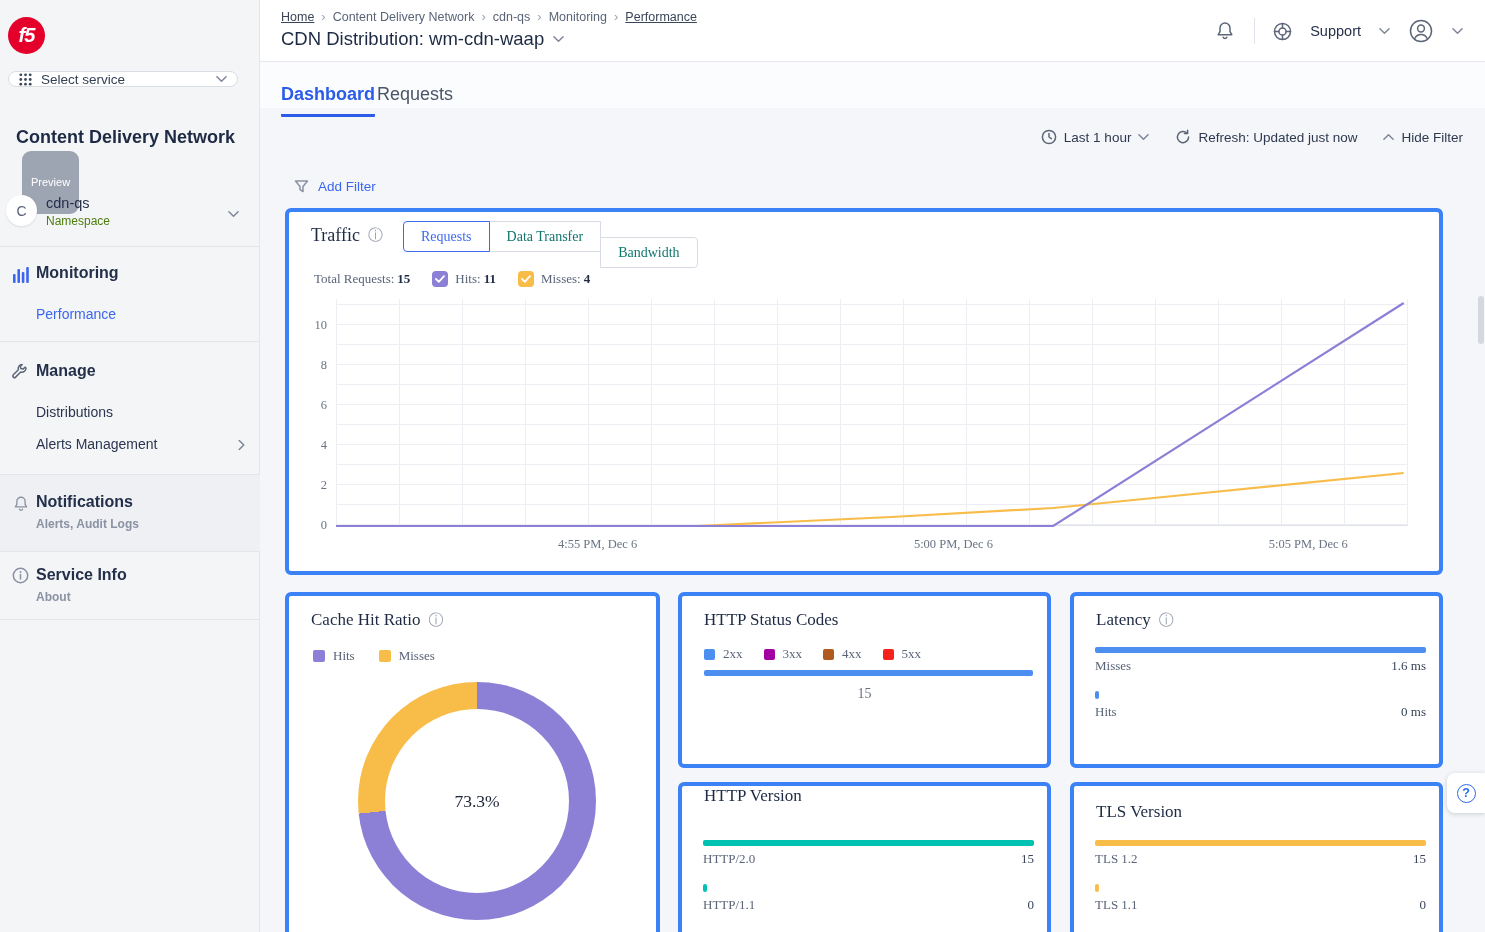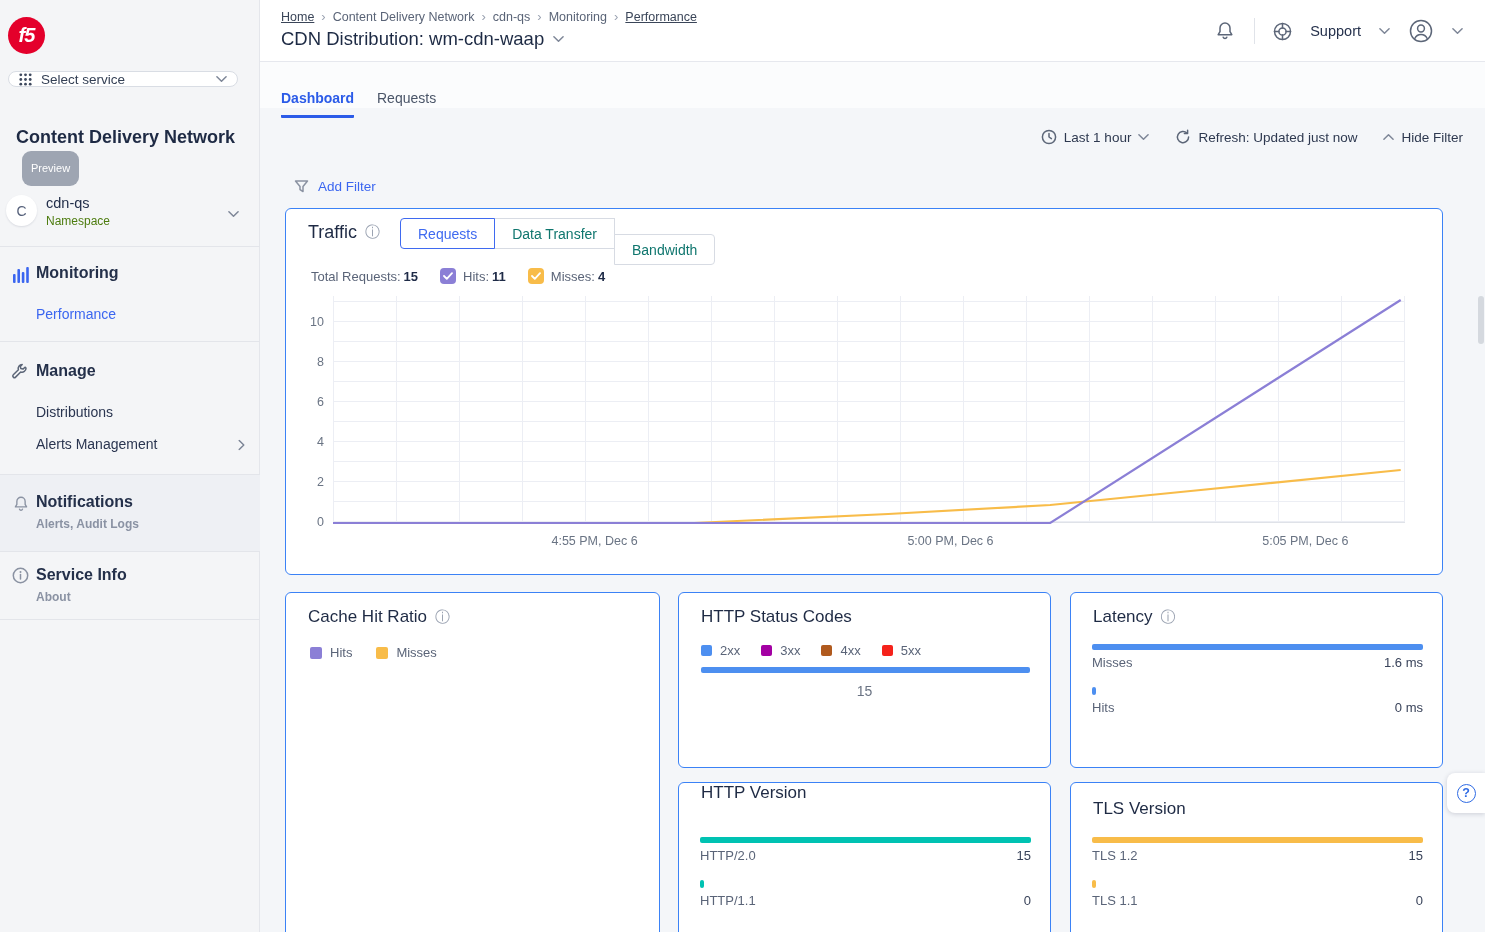--- a/index.html
+++ b/index.html
@@ -6,21 +6,21 @@
   html,body { width:1485px; height:932px; overflow:hidden; }
   body { font-family:"Liberation Sans", sans-serif; background:#f4f6f9; color:#1e2a44; }
   .root { position:relative; width:1485px; height:932px; overflow:hidden; background:#f4f6f9; }
 
   
   .sidebar { position:absolute; left:0; top:0; width:260px; height:932px; background:#f4f5f7; border-right:1px solid #e4e6eb; }
   .logo { position:absolute; left:8px; top:17px; width:37px; height:37px; border-radius:50%; background:#e4002b; color:#fff; display:flex; align-items:center; justify-content:center; font-size:20px; font-weight:bold; font-style:italic; letter-spacing:-1px; }
   .select-service { position:absolute; left:8px; top:71px; width:230px; height:16px; background:#fff; border:1px solid #d9dde4; border-radius:8px; display:flex; align-items:center; padding:0 10px; gap:9px; cursor:pointer; }
   .select-service .lbl { font-size:13.5px; color:#333f54; flex:1; }
   .product-title { position:absolute; left:16px; top:124px; width:236px; font-size:18px; line-height:27px; font-weight:bold; color:#1e2a44; }
-  .badge { display:inline-block; background:#9ea5b2; color:#fff; font-size:11px; font-weight:normal; padding:4px 9px; border-radius:9px; vertical-align:2px; margin-left:6px; }
+  .badge { display:inline-block; background:#9ea5b2; color:#fff; font-size:11px; font-weight:normal; padding:18px 9px; border-radius:9px; vertical-align:2px; margin-left:6px; }
   .ns-row { position:absolute; left:0; top:192px; width:260px; height:44px; cursor:pointer; }
   .ns-avatar { position:absolute; left:6px; top:3px; width:31px; height:31px; background:#fff; border-radius:50%; box-shadow:0 1px 2px rgba(30,40,70,.12); display:flex; align-items:center; justify-content:center; font-size:14px; color:#55607a; }
   .ns-name { position:absolute; left:46px; top:3px; font-size:14.5px; color:#232f4b; }
   .ns-sub { position:absolute; left:46px; top:22px; font-size:12px; color:#4d7c0f; }
   .sb-divider { position:absolute; left:0; width:260px; height:1px; background:#e3e5ea; }
   .sb-head { position:absolute; font-size:16px; font-weight:bold; color:#24304a; }
   .sb-link { position:absolute; left:36px; font-size:14px; color:#2a3550; cursor:pointer; }
   .sb-link.blue { color:#3b66f0; }
   .sb-sub { position:absolute; left:36px; font-size:12px; color:#8a92a3;font-weight:bold; }
   .sb-icon { position:absolute; left:12px; }
@@ -32,31 +32,31 @@
   .breadcrumb .sep { color:#9aa2b1; font-size:13px; }
   .crumb.underline { color:#3a4558; text-decoration:underline; cursor:pointer; }
   .page-title-row { position:absolute; left:21px; top:28px; display:flex; align-items:center; gap:9px; }
   .page-title { font-size:18.5px; color:#1d2a44; }
   .hdr-right { position:absolute; right:22px; top:0; height:62px; display:flex; align-items:center; gap:18px; }
   .vdiv { width:1px; height:26px; background:#e0e3e9; }
   .hdr-item { display:flex; align-items:center; gap:18px; cursor:pointer; font-size:14.5px; color:#25314c; }
 
   
   .tabstrip { position:absolute; left:260px; top:62px; width:1225px; height:46px; background:#fbfcfd; }
-  .tab { position:absolute; top:28px; font-size:14px; cursor:pointer; padding-bottom:9px; }
+  .tab { position:absolute; top:22px; font-size:18px; cursor:pointer; padding-bottom:9px; }
   .tab.active { left:21px; color:#2b5be8; font-weight:bold; border-bottom:3px solid #2b5be8; border-radius:1px; }
   .tab.inactive { left:117px; color:#4a5568; }
 
   
   .filter-right { position:absolute; right:22px; top:129px; display:flex; align-items:center; gap:26px; font-size:13.5px; color:#2e3950; }
   .f-item { display:flex; align-items:center; gap:7px; cursor:pointer; }
   .add-filter { position:absolute; left:294px; top:179px; display:flex; align-items:center; gap:9px; font-size:13.5px; color:#3b66f0; cursor:pointer; }
 
   
-  .card { position:absolute; background:#fff; border:1px solid #3b82f6; border-radius:6px; }
+  .card { position:absolute; background:#fff; border:4px solid #3b82f6; border-radius:6px;font-family:Liberation Serif, serif; }
   .card-title { font-size:17px; color:#1e2a44; display:flex; align-items:center; gap:8px; }
   .info-ic { color:#9aa2b1; font-size:15px; font-style:normal; }
 
   
   .traffic-card { left:285px; top:208px; width:1158px; height:367px; }
   .traffic-head { position:absolute; left:22px; top:13px; font-size:18px; }
   .btn-group { position:absolute; left:114px; top:9px; display:flex; }
   .tbtn { height:31px; padding:0 17px; background:#fff; border:1px solid #d7dbe3; font-size:14px; color:#0f766e; cursor:pointer; margin-left:-1px; font-family:inherit; }
   .tbtn:first-child { border-radius:4px 0 0 4px; margin-left:0; }
   .tbtn:last-child { border-radius:0 4px 4px 0;margin-top:16px; }
@@ -352,20 +352,25 @@
     <div class="legend cache-legend">
         <span class="item">
           <span class="swatch" style="background: rgb(139, 127, 214);"></span>
           <span>Hits</span>
         </span>
         <span class="item">
           <span class="swatch" style="background: rgb(248, 188, 73);"></span>
           <span>Misses</span>
         </span>
       </div>
+    <div class="donut" id="donut" style="background: conic-gradient(rgb(139, 127, 214) 0deg, rgb(139, 127, 214) 263.88deg, rgb(248, 188, 73) 263.88deg, rgb(248, 188, 73) 360deg);">
+      <div class="donut-hole">
+          <span>73.3%</span>
+        </div>
+    </div>
   </div>
 
   <div class="card status-card">
     <div class="card-title sc-title">
         <span>HTTP Status Codes</span>
       </div>
     <div class="legend sc-legend">
         <span class="item">
           <span class="swatch" style="background: rgb(77, 143, 240);"></span>
           <span>2xx</span>

